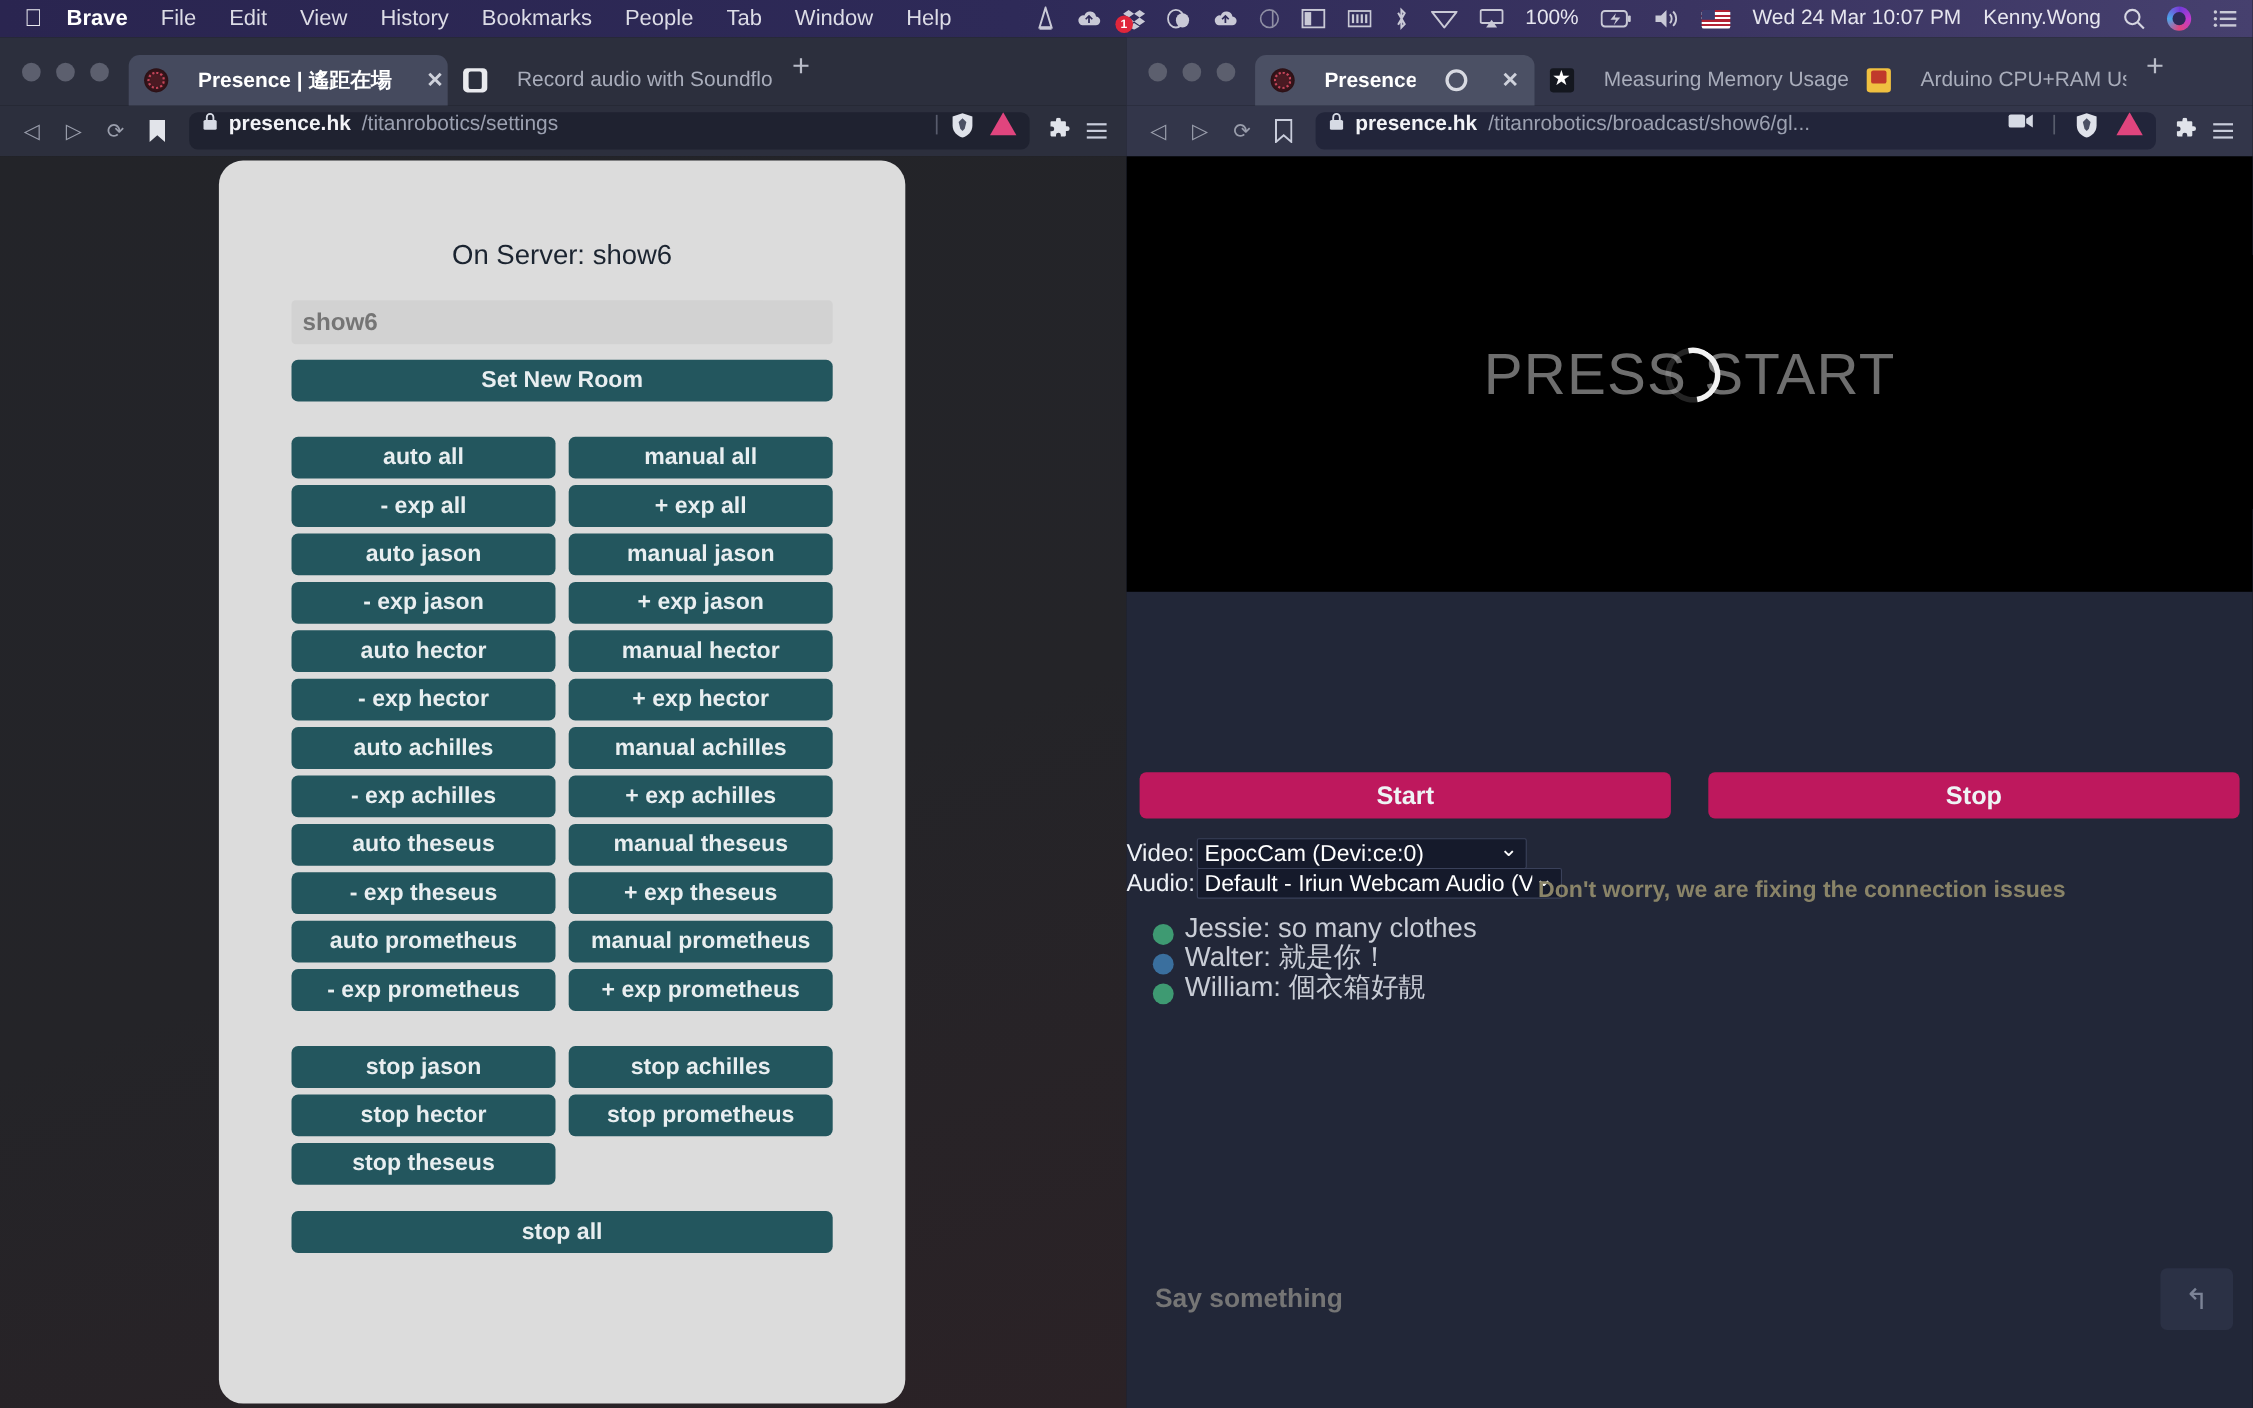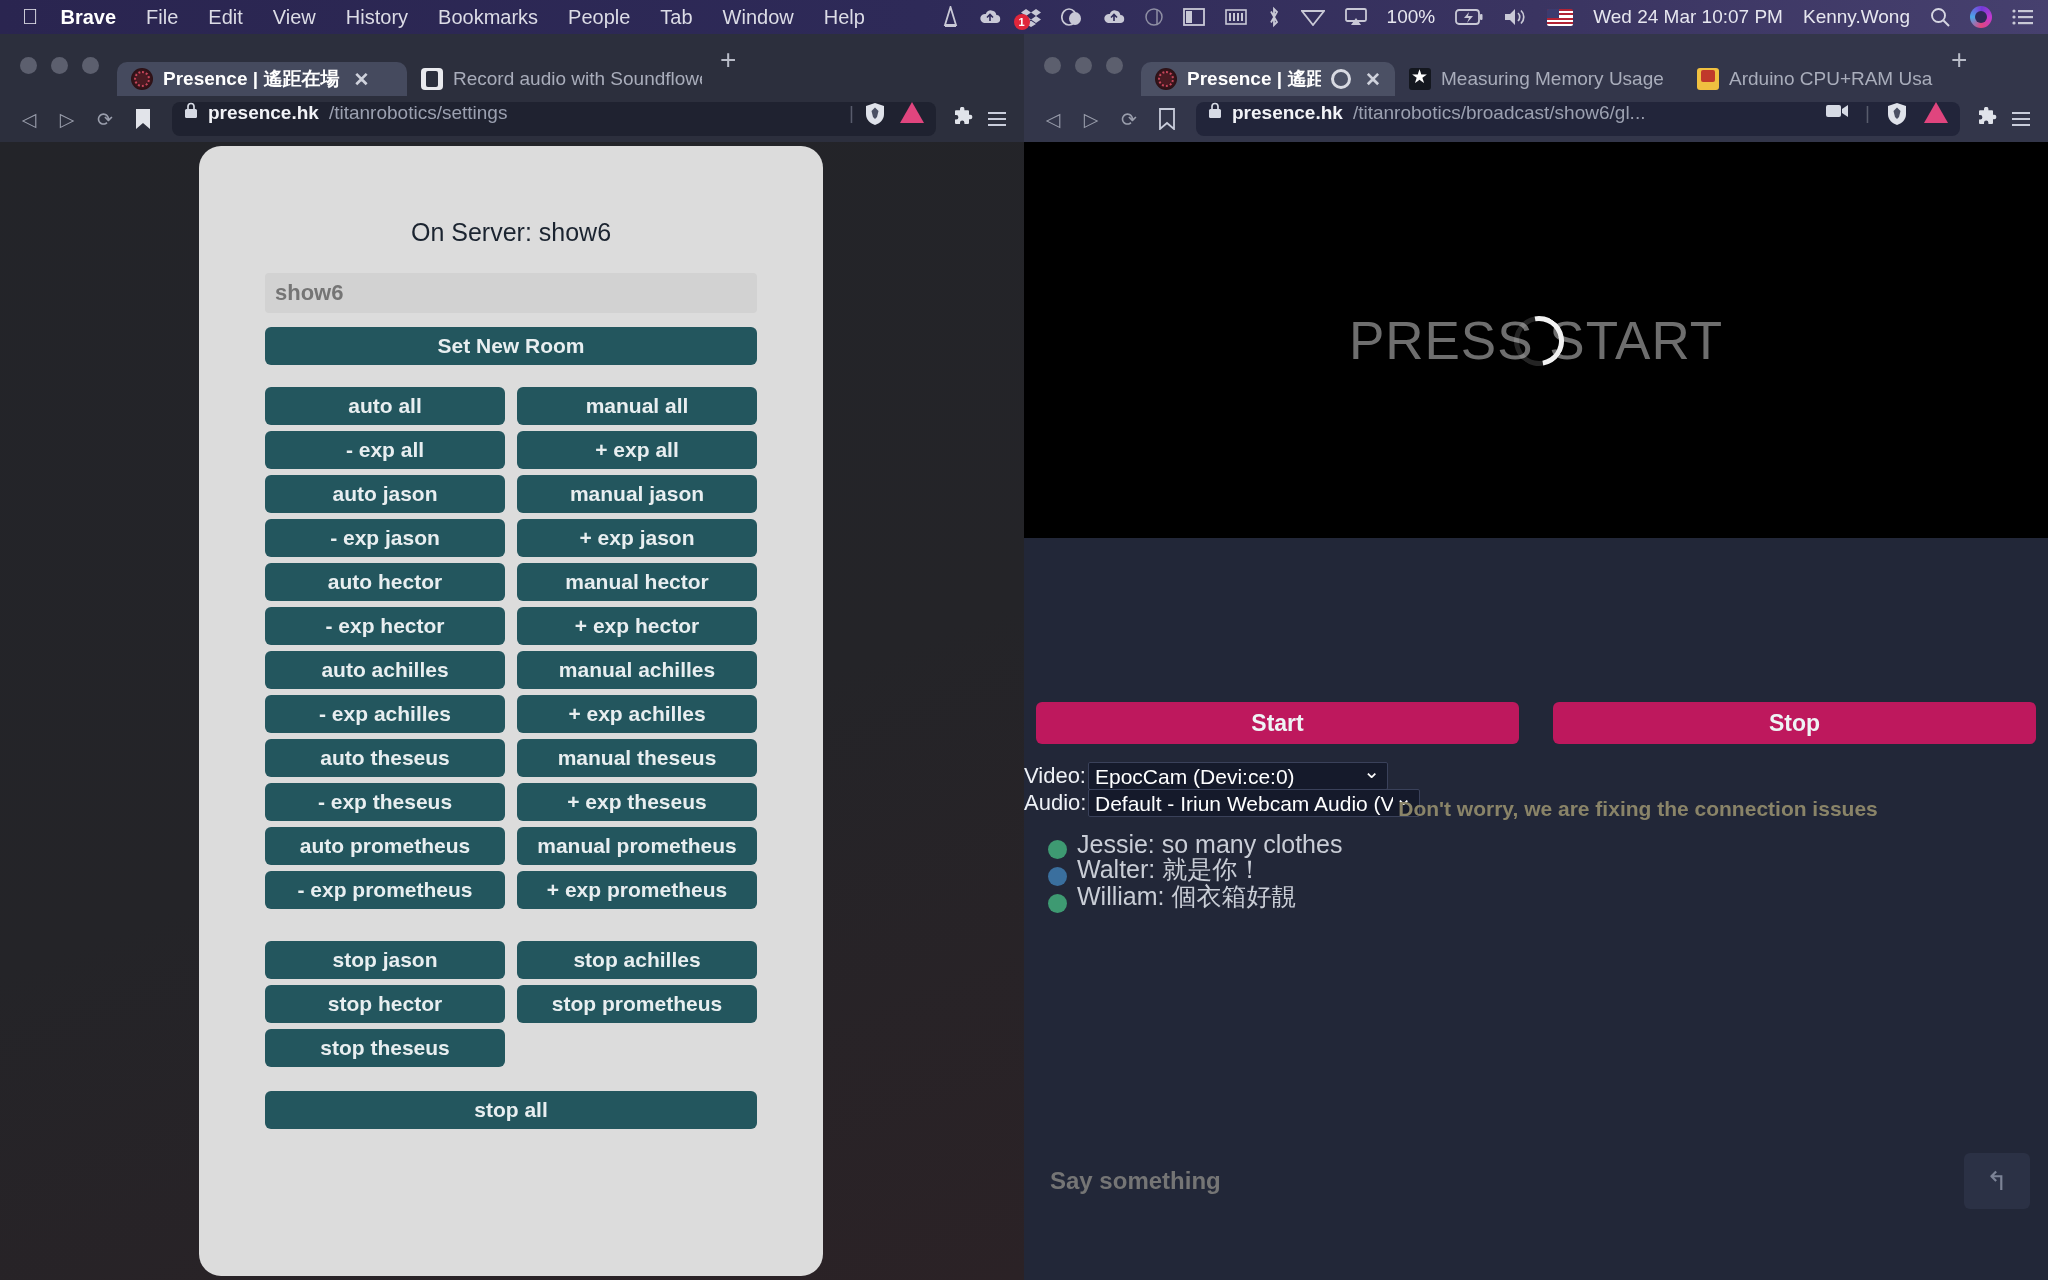--- a/index.html
+++ b/index.html
@@ -48,21 +48,21 @@
   .browser.right{ left:1024px; width:1024px; }
 
   .tabstrip{
     position:relative; height:62px; background:#2c2f3d;
     display:flex; align-items:flex-end; padding-left:0;
   }
   .browser.right .tabstrip{ background:#33364a; }
   .traffic{ display:flex; gap:14px; align-items:center; height:62px; padding:0 18px 0 20px;}
   .dot{ width:17px;height:17px;border-radius:50%; background:#5c5f6e; }
   .tab{
-    height:34px; display:flex; align-items:center; gap:10px;
+    height:46px; display:flex; align-items:center; gap:27px;
     padding:17px 14px; border-radius:10px 10px 0 0; max-width:330px;
     font-size:19px; color:#a9adbb; white-space:nowrap; overflow:hidden;
   }
   .tab.active{ background:#454a5e; color:#ffffff; font-weight:bold; }
   .browser.right .tab.active{ background:#4b5064; }
   .favicon{ width:22px; height:22px; flex:0 0 22px; border-radius:3px; display:inline-block;}
   .fav-presence{
     background:radial-gradient(circle at 50% 50%, #4a1a22 0 30%, #2a1015 70%);
     position:relative; border-radius:50%;
   }
@@ -122,21 +122,21 @@
     color:#9aa4ad; font-size:22px; font-weight:bold; padding:0 10px; outline:none;
     font-family:"Liberation Sans", sans-serif;
   }
   .btn{
     background:#23565e; color:#e8eef0; border:none; border-radius:6px;
     font-size:21px; font-weight:bold; height:38px; width:100%;
     font-family:"Liberation Sans", sans-serif; cursor:default;
     display:flex; align-items:center; justify-content:center;
   }
   .btn.wide{ margin-top:14px; }
-  .grid{ display:grid; grid-template-columns:1fr 1fr; gap:6px 12px; margin-top:22px; }
+  .grid{ display:grid; grid-template-columns:1fr 1fr; gap:6px 12px; margin-top:32px; }
   .grid .cell-empty{ visibility:hidden; }
   .grid.stops{ margin-top:32px; }
 
   
   .page-right{
     position:relative; height:1138px; width:1024px; background:#222738;
     overflow:hidden;
   }
   .video{
     position:absolute; left:0; top:0; width:1024px; height:396px; background:#000;

